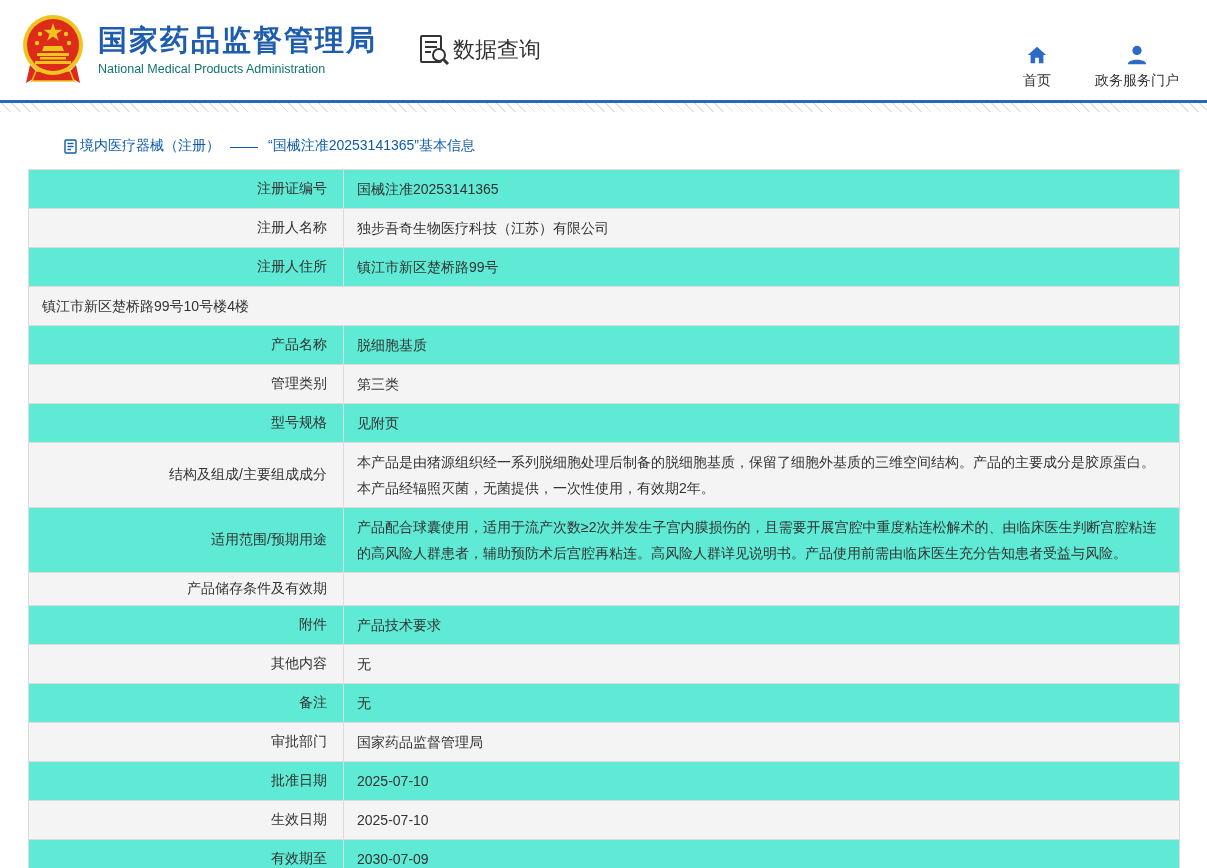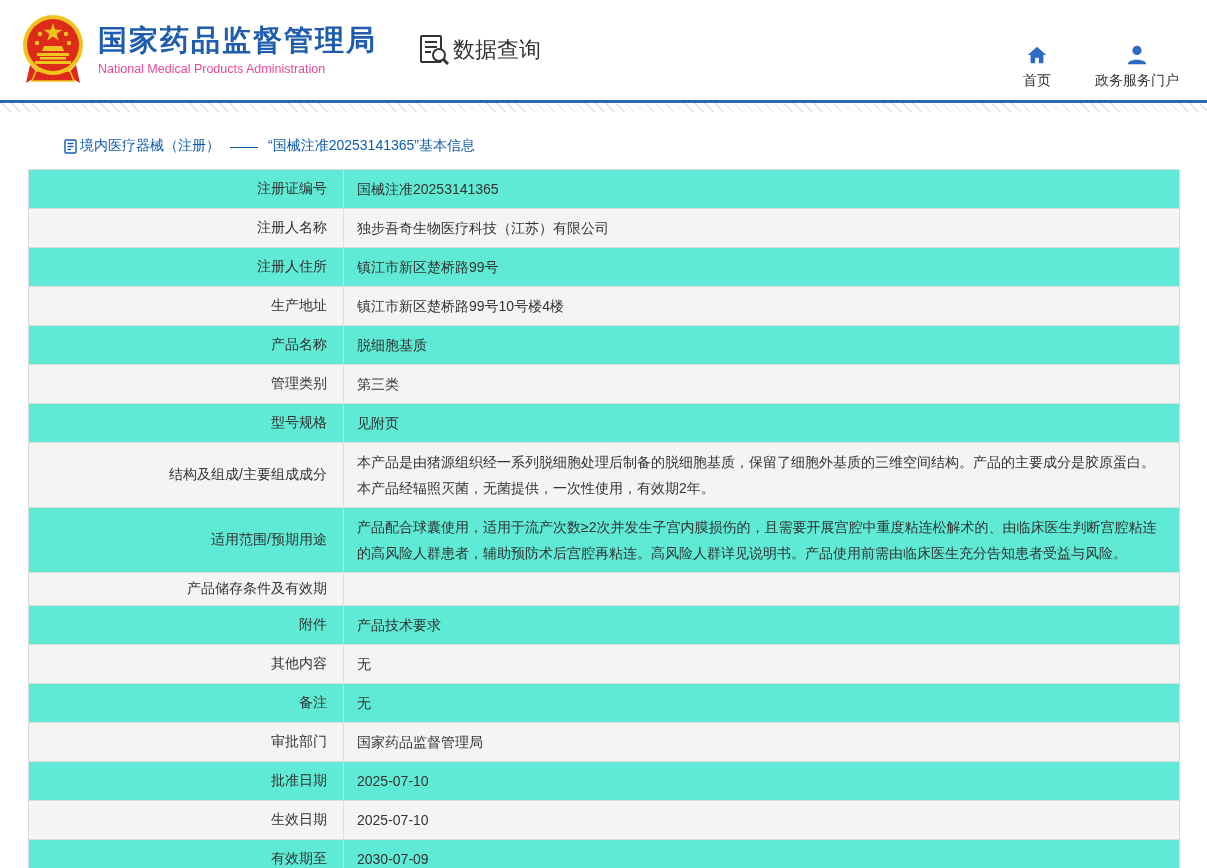--- a/index.html
+++ b/index.html
@@ -5,21 +5,21 @@
   * { margin:0; padding:0; box-sizing:border-box; }
   html,body { width:1207px; height:868px; background:#ffffff; overflow:hidden;
     font-family:"Liberation Sans","DejaVu Sans",sans-serif; color:#333; }
 
   
   .site-header { height:100px; display:flex; align-items:center; background:#fff; position:relative; }
   .brand { display:flex; align-items:center; margin-left:22px; }
   .emblem { width:62px; height:74px; flex:0 0 auto; }
   .brand-text { margin-left:14px; }
   .brand-cn { font-size:29px; font-weight:bold; color:#1e5cae; letter-spacing:2px; line-height:1.15; }
-  .brand-en { font-size:12.5px; color:#ec4899; margin-top:4px; }
+  .brand-en { font-size:12.5px; color:#0f766e; margin-top:4px; }
   .section-title { display:flex; align-items:center; margin-left:42px; }
   .section-title svg { width:30px; height:32px; }
   .section-label { font-size:22px; color:#333; margin-left:4px; }
   .top-nav { position:absolute; right:28px; top:44px; display:flex; gap:44px; }
   .nav-item { display:flex; flex-direction:column; align-items:center; cursor:pointer; text-decoration:none; }
   .nav-item svg { width:22px; height:22px; }
   .nav-label { font-size:14px; color:#333; margin-top:6px; white-space:nowrap; }
 
   
   .blue-line { height:3px; background:#2a6ab5; }
@@ -133,23 +133,20 @@
       </div>
       <div class="row">
         <div class="cell label">
           <span>注册人住所</span>
         </div>
         <div class="cell value">
           <span>镇江市新区楚桥路99号</span>
         </div>
       </div>
       <div class="row">
-        <div class="cell label">
-          <span>生产地址</span>
-        </div>
         <div class="cell value">
           <span>镇江市新区楚桥路99号10号楼4楼</span>
         </div>
       </div>
       <div class="row">
         <div class="cell label">
           <span>产品名称</span>
         </div>
         <div class="cell value">
           <span>脱细胞基质</span>

